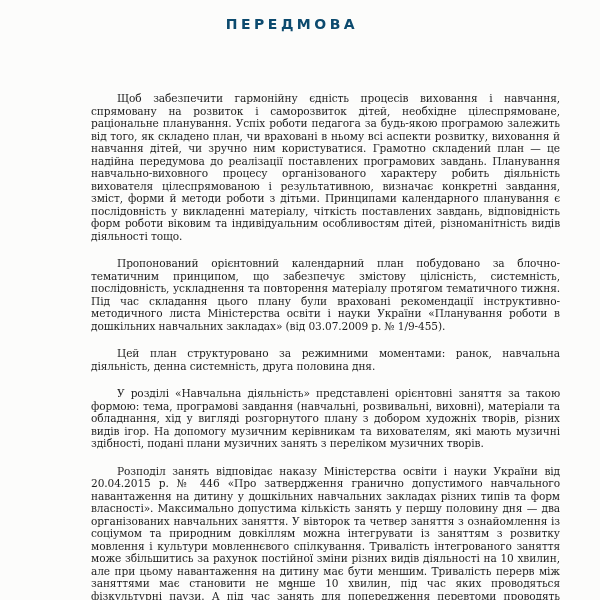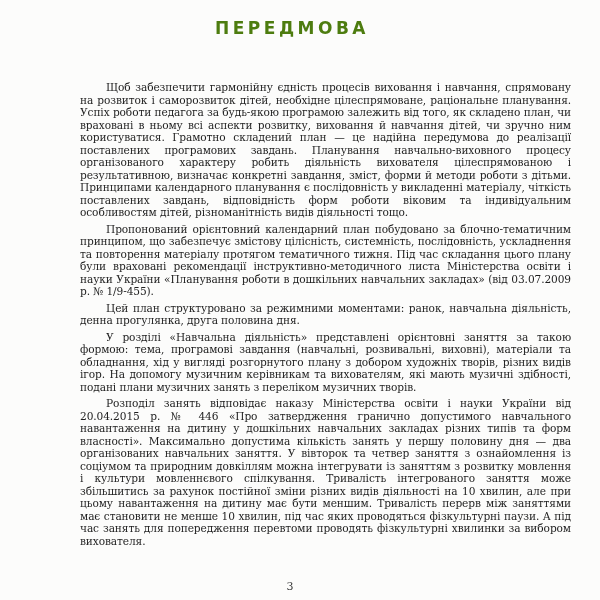--- a/index.html
+++ b/index.html
@@ -20,37 +20,37 @@
     inset: 0;
   }
   .title {
     position: absolute;
     top: 7px;
     left: 0;
     width: 584px;
     text-align: center;
     font-family: "DejaVu Sans", sans-serif;
     font-weight: bold;
-    font-size: 17px;
+    font-size: 14px;
     letter-spacing: 3.5px;
-    color: #4d7c0f;
+    color: #0c4a6e;
     white-space: nowrap;
   }
   .body-text {
     position: absolute;
     top: 77px;
     left: 76px;
     width: 499px;
     text-align: justify;
     font-size: 10.6px;
     line-height: 12.5px;
     letter-spacing: -0.1px;
   }
   .body-text p {
-    margin: 4px;
+    margin: 15px;
     padding: 0;
     text-indent: 26px;
   }
   .page-number {
     position: absolute;
     top: 580px;
     left: 0;
     width: 580px;
     text-align: center;
     font-size: 11px;
@@ -60,20 +60,20 @@
 </head>
 <body>
 
 <div class="page">
 
   <h1 class="title">ПЕРЕДМОВА</h1>
 
   <div class="body-text">
     <p>Щоб забезпечити гармонійну єдність процесів виховання і навчання, спрямовану на розвиток і саморозвиток дітей, необхідне цілеспрямоване, раціональне планування. Успіх роботи педагога за будь-якою програмою залежить від того, як складено план, чи враховані в ньому всі аспекти розвитку, виховання й навчання дітей, чи зручно ним користуватися. Грамотно складений план — це надійна передумова до реалізації поставлених програмових завдань. Планування навчально-виховного процесу організованого характеру робить діяльність вихователя цілеспрямованою і результативною, визначає конкретні завдання, зміст, форми й методи роботи з дітьми. Принципами календарного планування є послідовність у викладенні матеріалу, чіткість поставлених завдань, відповідність форм роботи віковим та індивідуальним особливостям дітей, різноманітність видів діяльності тощо.</p>
     <p>Пропонований орієнтовний календарний план побудовано за блочно-тематичним принципом, що забезпечує змістову цілісність, системність, послідовність, ускладнення та повторення матеріалу протягом тематичного тижня. Під час складання цього плану були враховані рекомендації інструктивно-методичного листа Міністерства освіти і науки України «Планування роботи в дошкільних навчальних закладах» (від 03.07.2009 р. № 1/9-455).</p>
-    <p>Цей план структуровано за режимними моментами: ранок, навчальна діяльність, денна прогулянка, друга половина дня.</p>
+    <p>Цей план структуровано за режимними моментами: ранок, навчальна діяльність, денна системність, друга половина дня.</p>
     <p>У розділі «Навчальна діяльність» представлені орієнтовні заняття за такою формою: тема, програмові завдання (навчальні, розвивальні, виховні), матеріали та обладнання, хід у вигляді розгорнутого плану з добором художніх творів, різних видів ігор. На допомогу музичним керівникам та вихователям, які мають музичні здібності, подані плани музичних занять з переліком музичних творів.</p>
     <p>Розподіл занять відповідає наказу Міністерства освіти і науки України від 20.04.2015 р. № 446 «Про затвердження гранично допустимого навчального навантаження на дитину у дошкільних навчальних закладах різних типів та форм власності». Максимально допустима кількість занять у першу половину дня — два організованих навчальних заняття. У вівторок та четвер заняття з ознайомлення із соціумом та природним довкіллям можна інтегрувати із заняттям з розвитку мовлення і культури мовленнєвого спілкування. Тривалість інтегрованого заняття може збільшитись за рахунок постійної зміни різних видів діяльності на 10 хвилин, але при цьому навантаження на дитину має бути меншим. Тривалість перерв між заняттями має становити не менше 10 хвилин, під час яких проводяться фізкультурні паузи. А під час занять для попередження перевтоми проводять фізкультурні хвилинки за вибором вихователя.</p>
   </div>
 
   <div class="page-number">3</div>
 
 </div>
 
 </body></html>

